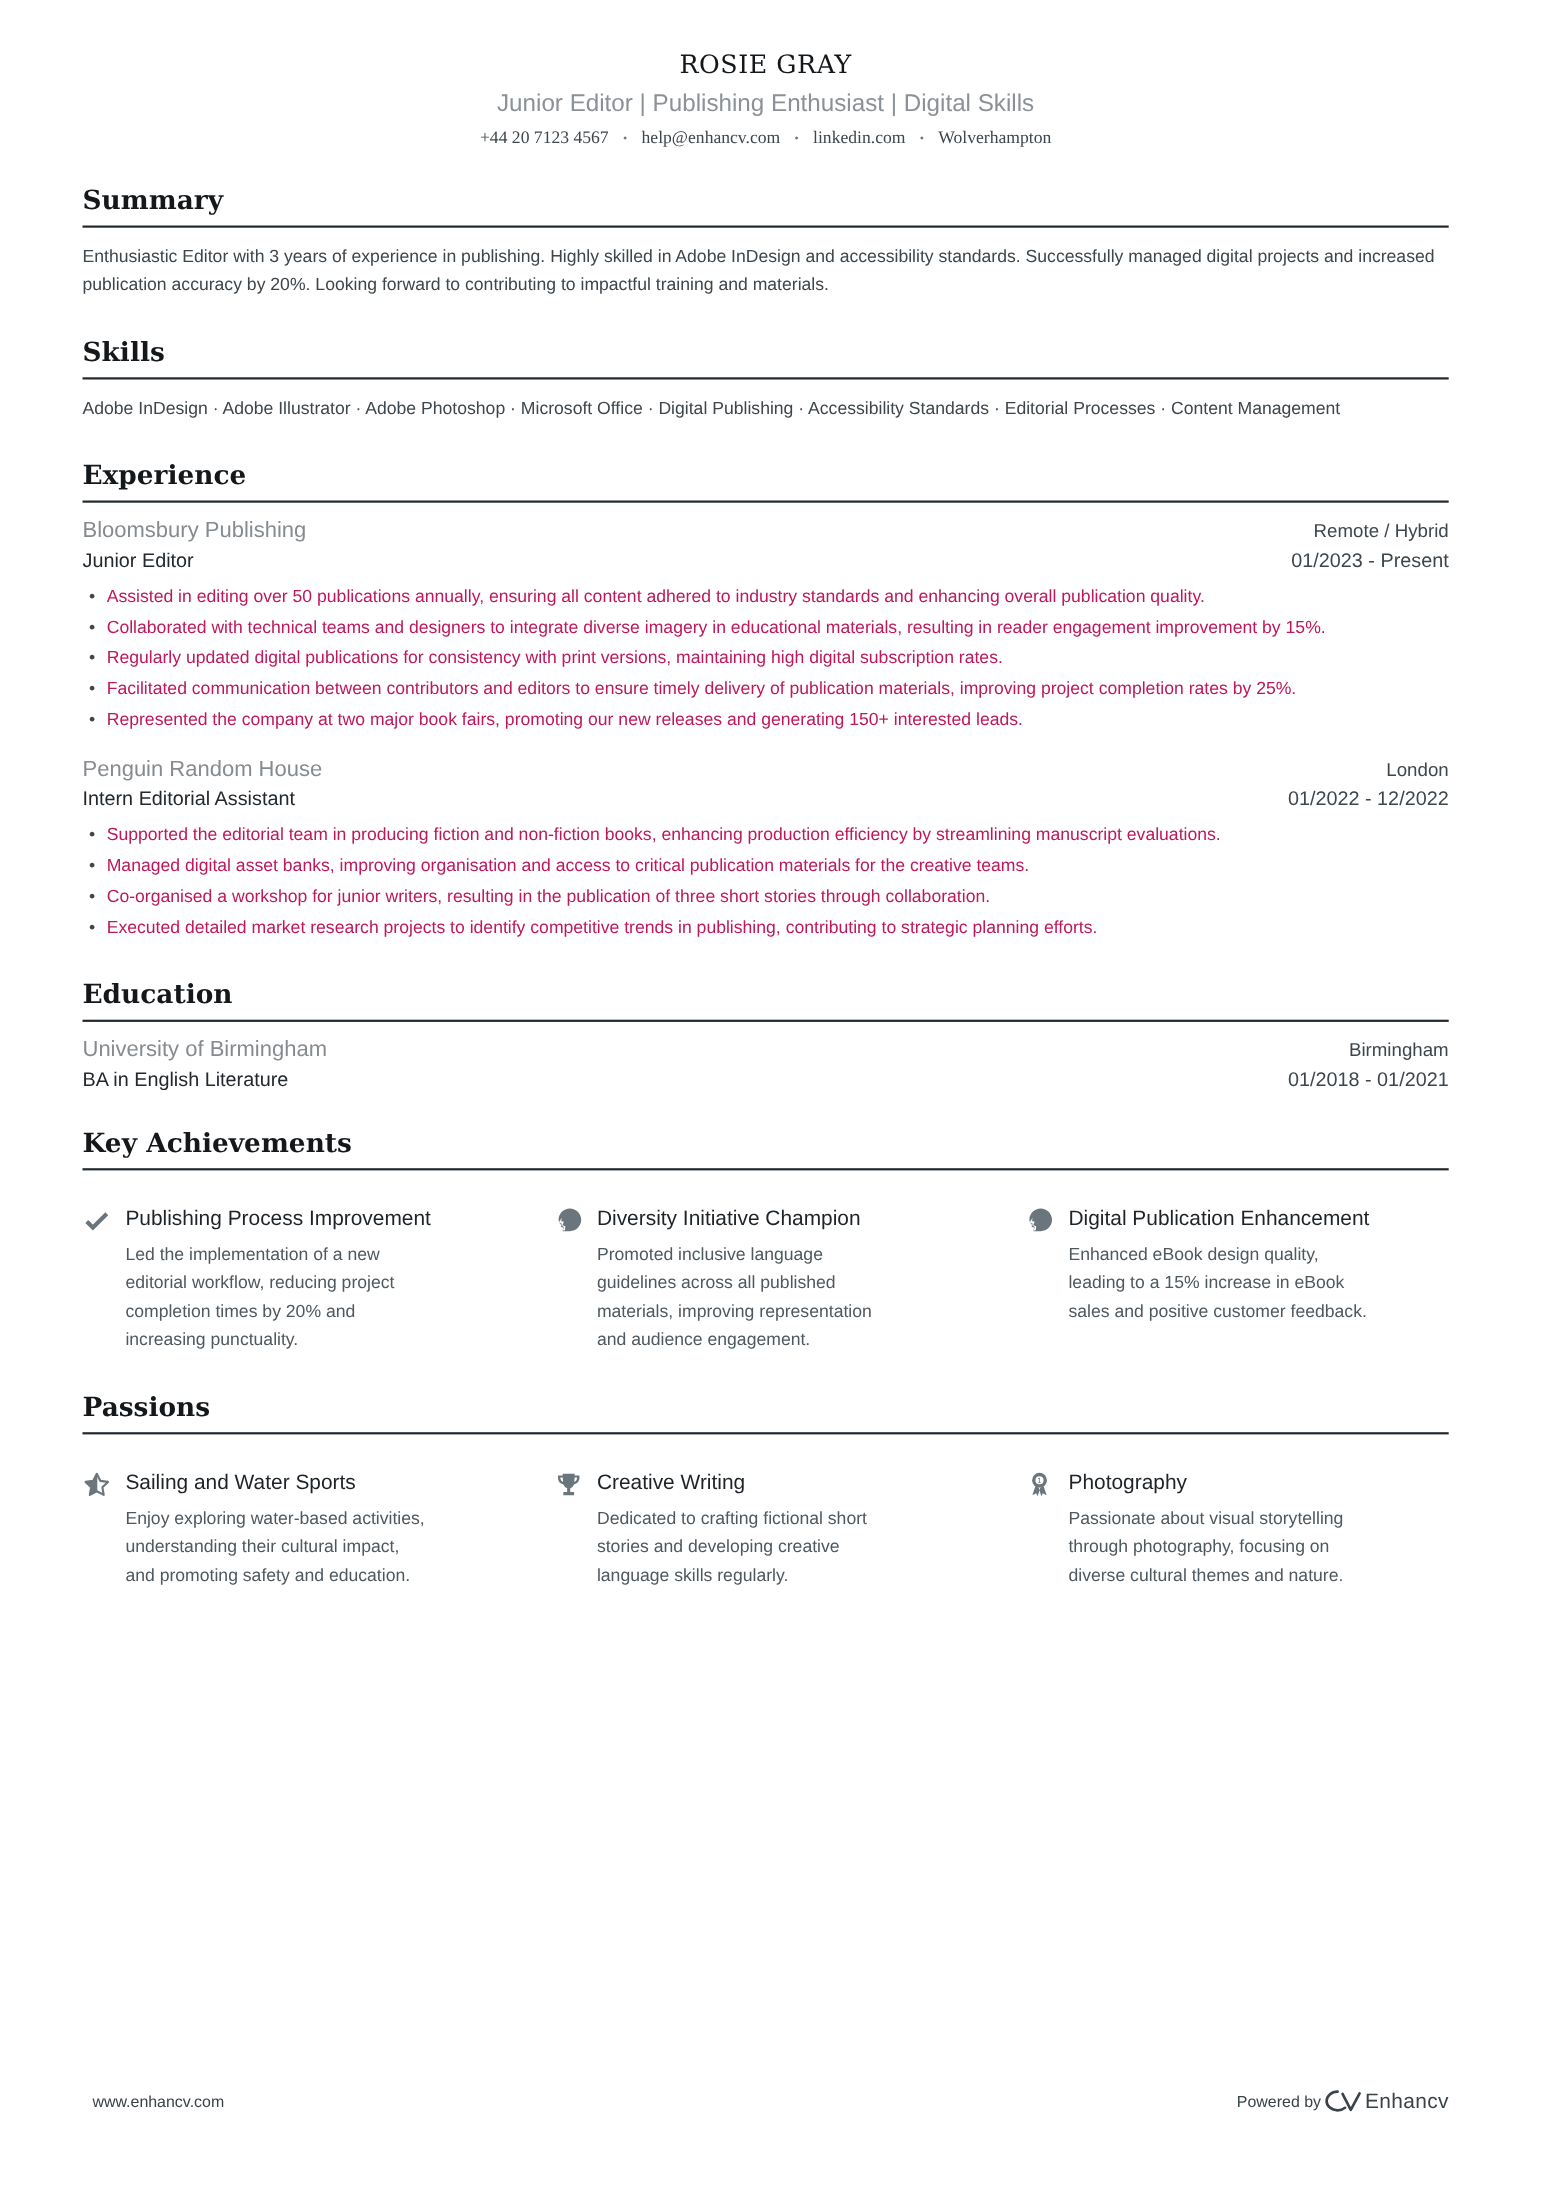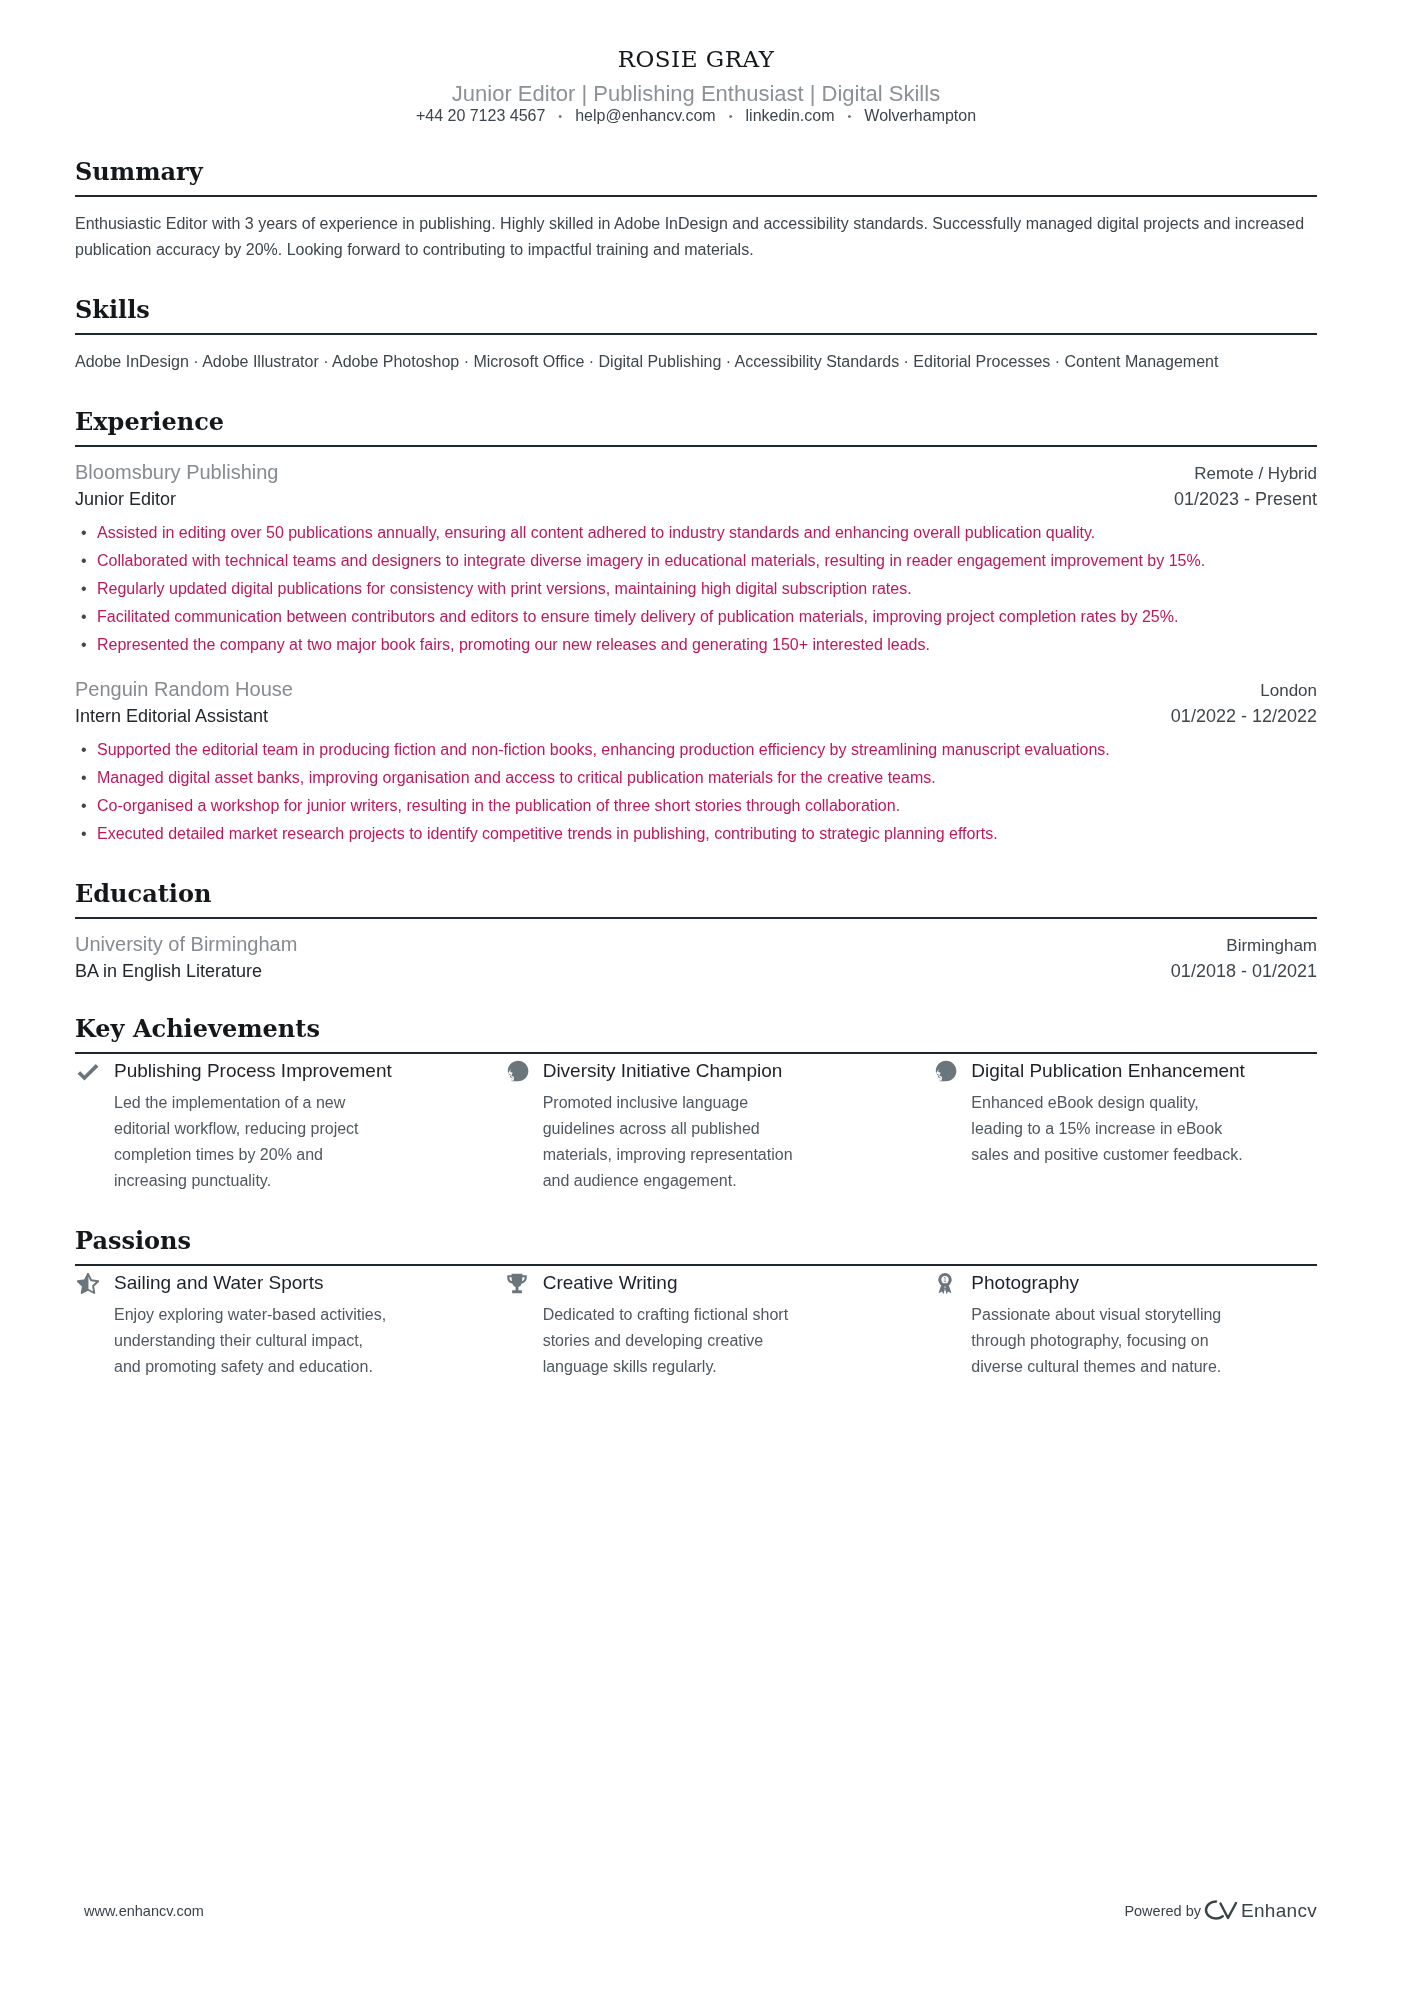--- a/index.html
+++ b/index.html
@@ -11,21 +11,21 @@
   .page { padding:46px 93px 0 75px; }
 
   
   .name {
     font-family:"DejaVu Serif", serif; font-weight:400; font-size:23px;
     text-align:center; color:#14181b; letter-spacing:.5px;
   }
   .subtitle { text-align:center; font-size:22px; color:#8b9196; margin-top:9px; }
   .contact-row {
     display:flex; justify-content:center; align-items:center; gap:13px;
-    font-size:16px; color:#3d464c;
+    margin-top:10px; font-size:16px; color:#3d464c;font-family:Liberation Serif, serif;
   }
   .contact-sep { color:#6e787e; font-size:11px; }
 
   
   .section { margin-top:32px; }
   .section-title {
     font-family:"DejaVu Serif", serif; font-weight:700; font-size:24px;
     text-align:left; color:#14181b;
   }
   .rule { border:none; border-top:2px solid #21282d; margin-top:9px; }
@@ -41,21 +41,21 @@
   .role { font-size:18px; color:#22282d; margin-top:5px; }
   .dates { font-size:18px; color:#3d464c; }
   .bullets { list-style:none; margin-top:10px; }
   .bullets li {
     position:relative; padding-left:22px; font-size:16px; line-height:26px;
     color:#be185d; margin-bottom:2px;
   }
   .bullets li::before { content:"•"; position:absolute; left:6px; top:0; color:#3d464c; }
 
   
-  .cols3 { display:grid; grid-template-columns:repeat(3,1fr); column-gap:44px; margin-top:4px;gap:44px; }
+  .cols3 { display:grid; grid-template-columns:repeat(3,1fr); column-gap:44px; margin-top:32px;gap:44px; }
   .card { display:flex; gap:13px; }
   .card-icon { flex:0 0 26px; width:26px; height:26px; color:#6b757c; margin-top:1px; }
   .card-icon svg { width:26px; height:26px; display:block; }
   .card-title { font-size:19px; line-height:25px; color:#1d2328; max-width:280px; }
   .card-text { font-size:16px; line-height:26px; color:#4e585f; margin-top:7px; max-width:280px; }
 
   
   .footer {
     position:absolute; left:84px; right:93px; top:1898px;
     display:flex; justify-content:space-between; align-items:center; color:#3a4347;

